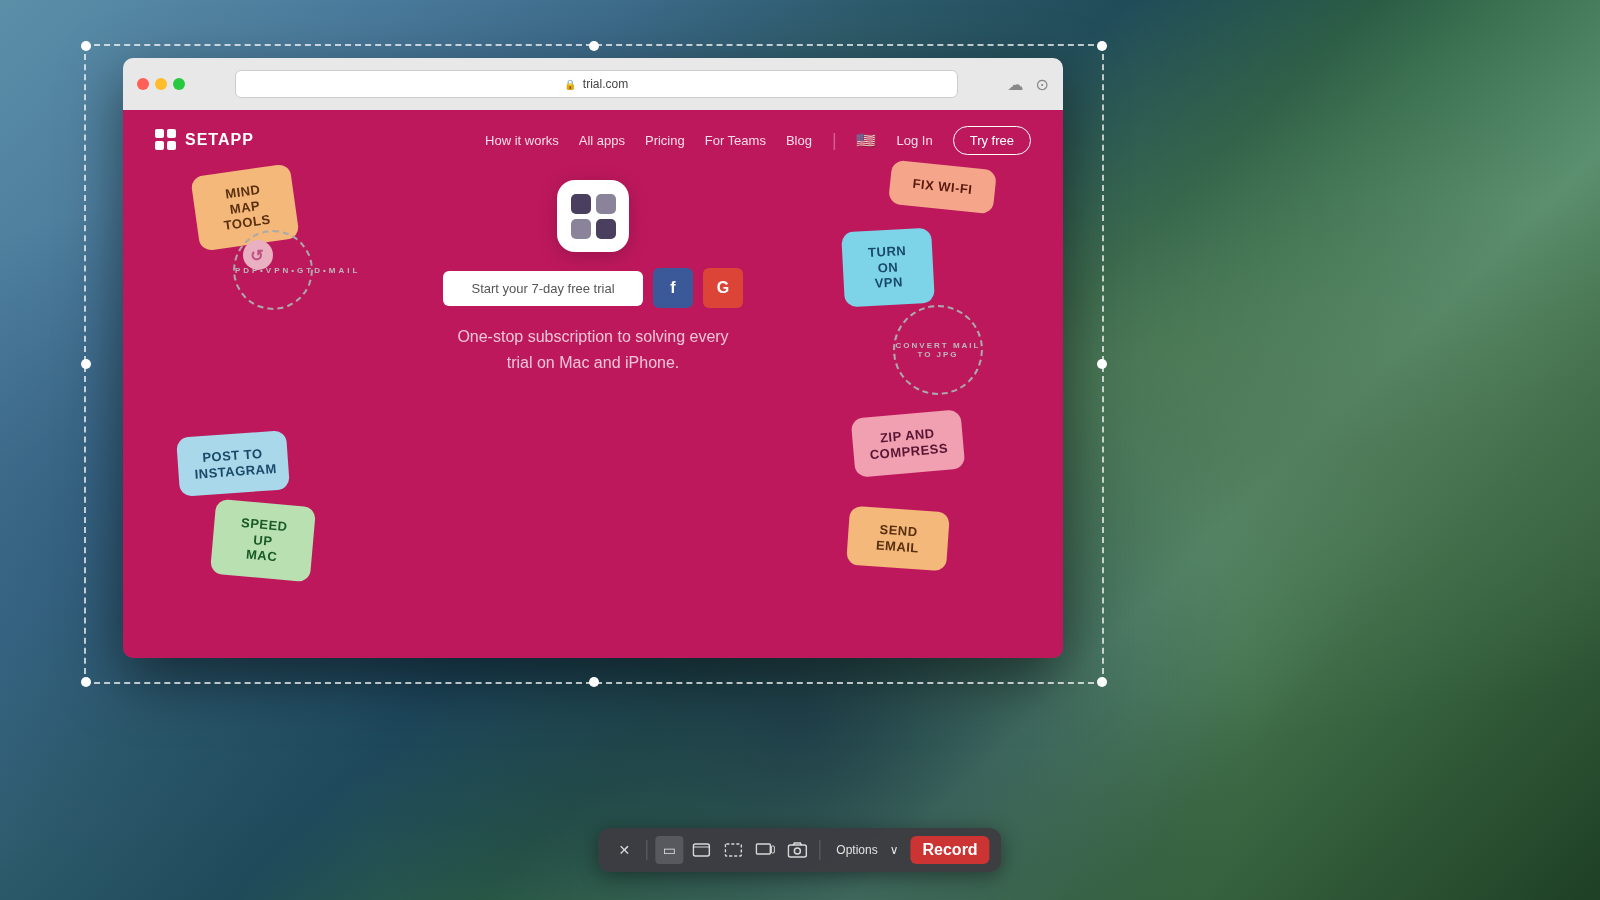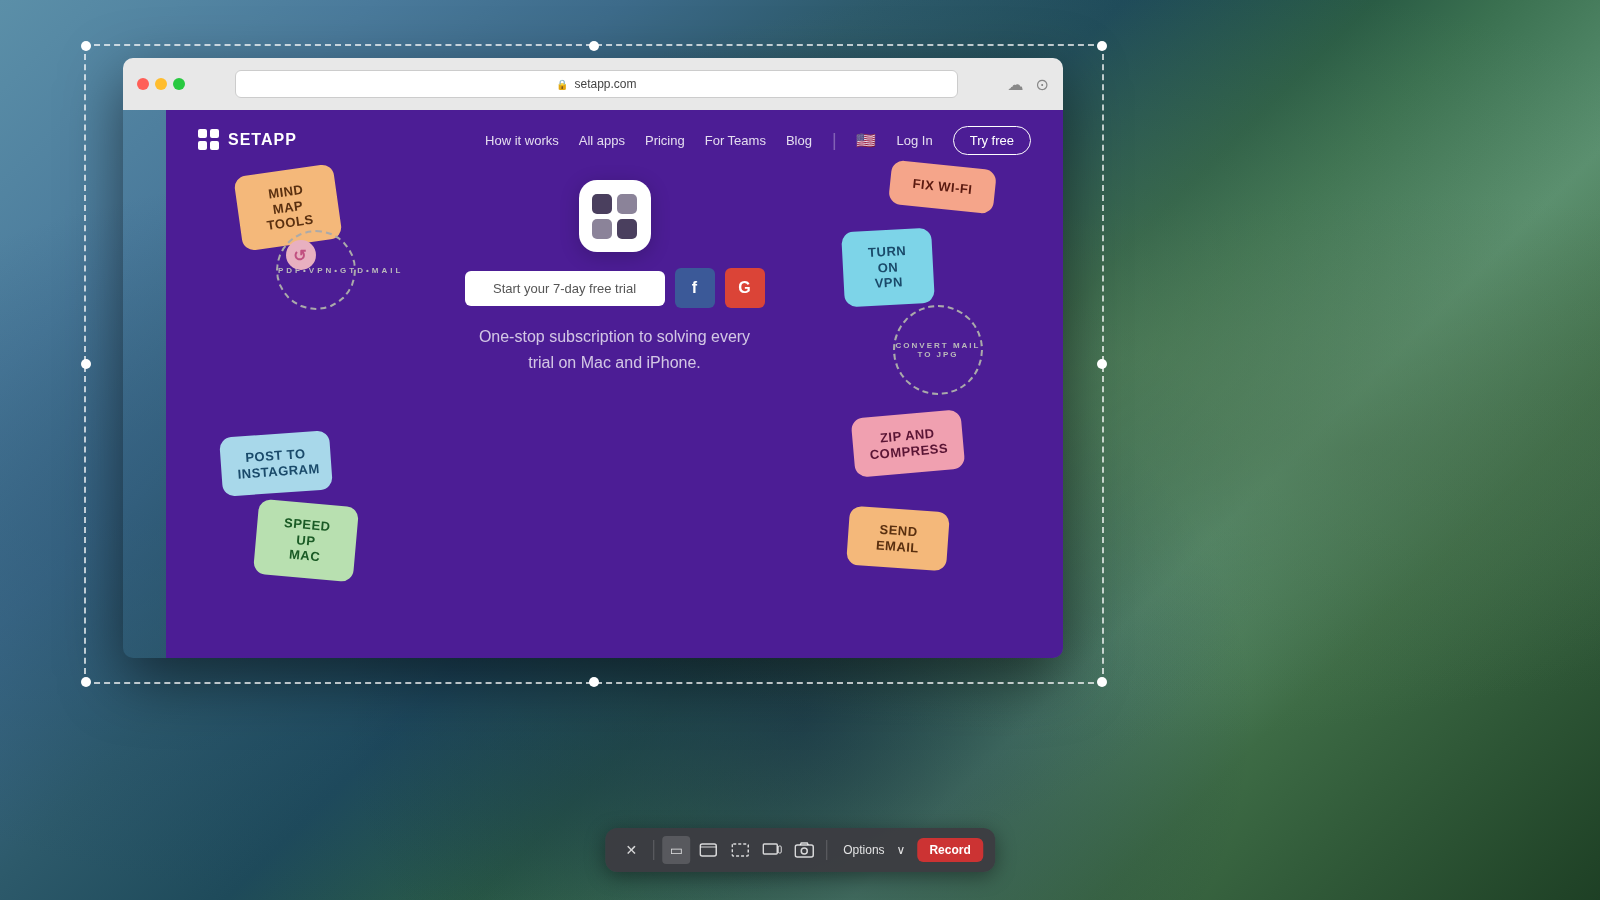--- a/index.html
+++ b/index.html
@@ -128,24 +128,23 @@
       display: flex;
       gap: 12px;
       align-items: center;
       color: #888;
       font-size: 16px;
     }
 
     
     .website-content {
       height: calc(100% - 52px);
-      background: #4c1d95;
+      background: #be185d;
       position: relative;
       overflow: hidden;
-      margin-left: 43px;
     }
 
     
     .site-nav {
       display: flex;
       align-items: center;
       padding: 0 32px;
       height: 60px;
       position: relative;
       z-index: 2;
@@ -468,21 +467,21 @@
       cursor: pointer;
       padding: 4px 8px;
       border-radius: 6px;
     }
     .toolbar-record-btn {
       background: #cc3333;
       color: white;
       border: none;
       border-radius: 6px;
       padding: 5px 12px;
-      font-size: 12px;
+      font-size: 16px;
       font-weight: 600;
       cursor: pointer;
     }
 
     
     .tree-label {
       position: absolute;
       top: 134px;
       left: 1056px;
       color: rgba(255,255,255,0.0);
@@ -510,21 +509,21 @@
 
   <div class="browser-chrome">
     <div class="traffic-lights">
       <div class="tl tl-close"></div>
       <div class="tl tl-min"></div>
       <div class="tl tl-max"></div>
     </div>
 
     <div class="address-bar">
       <span class="lock-icon">🔒</span>
-      <span>setapp.com</span>
+      <span>trial.com</span>
     </div>
 
     <div class="browser-actions">
       <span>☁</span>
       <span>⊙</span>
     </div>
   </div>
 
   <div class="website-content">
 

